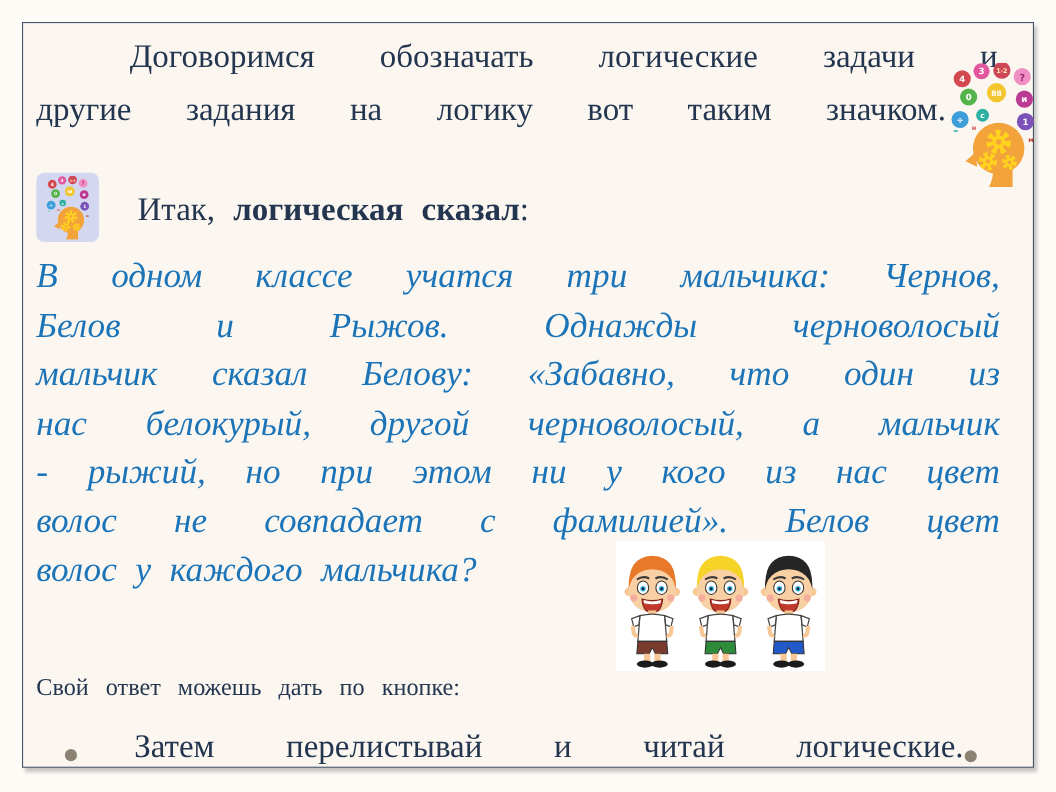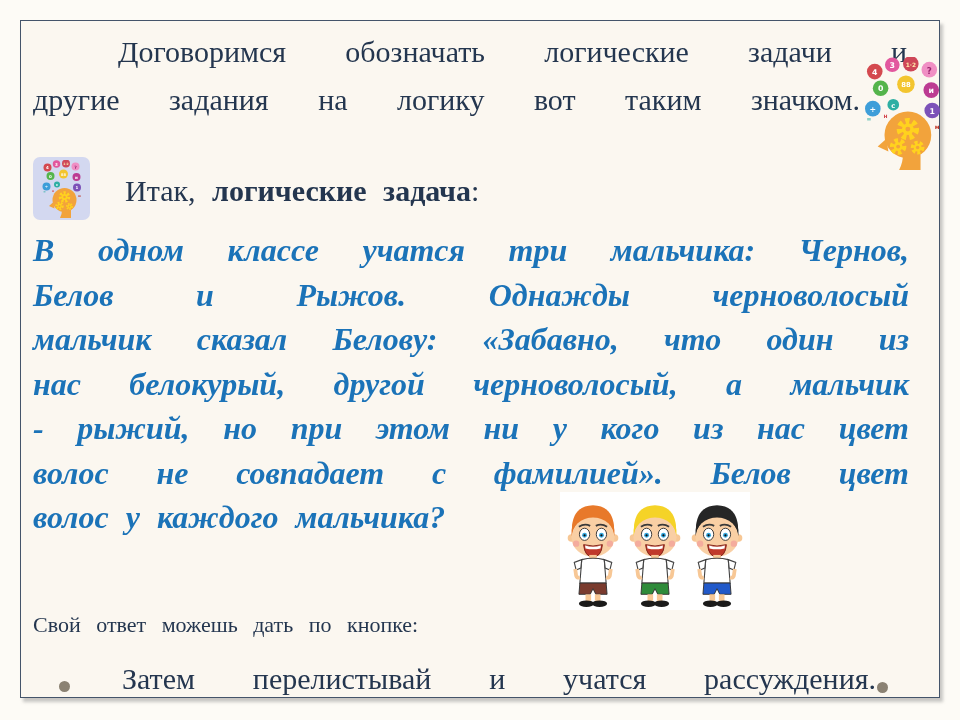--- a/index.html
+++ b/index.html
@@ -30,21 +30,21 @@
   .icon-small{
     position:absolute;left:33px;top:157px;width:57px;height:63px;
     background:#D3D8F0;border-radius:7px;
     display:flex;align-items:center;justify-content:center;
   }
   .icon-small svg{width:46px;height:58px;}
   .icon-large{position:absolute;left:864px;top:57px;width:78px;height:113px;}
   
   .problem{position:absolute;left:33px;top:228px;width:876px;
     font-size:32px;line-height:44.5px;
-    font-weight:bold;font-style:italic;color:#1B73B8;}
+    font-weight:normal;font-style:italic;color:#1B73B8;}
   .problem .last{text-align:center;text-align-last:left;word-spacing:9px;}
   
   .boys{
     position:absolute;left:560px;top:492px;width:190px;height:118px;
     background:#FFFFFF;
     display:flex;align-items:flex-end;justify-content:center;gap:2px;
   }
   .boys svg{width:60px;height:112px;}
   
   .footer1{position:absolute;left:33px;top:612px;
@@ -147,21 +147,21 @@
   <svg class="icon-large" viewBox="0 0 80 116">
     <use href="#brainSym"></use>
   </svg>
 
   <div class="icon-small">
     <svg viewBox="0 0 80 116">
         <use href="#brainSym"></use>
       </svg>
   </div>
 
-  <div class="task-intro"><span>Итак, </span><b>логические задача</b><span>:</span></div>
+  <div class="task-intro"><span>Итак, </span><b>логическая сказал</b><span>:</span></div>
 
   <div class="problem">
     <div class="jline">В одном классе учатся три мальчика: Чернов,</div>
     <div class="jline">Белов и Рыжов. Однажды черноволосый</div>
     <div class="jline">мальчик сказал Белову: «Забавно, что один из</div>
     <div class="jline">нас белокурый, другой черноволосый, а мальчик</div>
     <div class="jline">- рыжий, но при этом ни у кого из нас цвет</div>
     <div class="jline">волос не совпадает с фамилией». Белов цвет</div>
     <div class="last">волос у каждого мальчика?</div>
   </div>
@@ -172,17 +172,17 @@
       </svg>
     <svg viewBox="0 0 64 114" style="--hair: #F5D327; --shorts: #2E8B3A;">
         <use href="#boySym"></use>
       </svg>
     <svg viewBox="0 0 64 114" style="--hair: #262626; --shorts: #2159C9;">
         <use href="#boySym"></use>
       </svg>
   </div>
 
   <div class="footer1">Свой ответ можешь дать по кнопке:</div>
-  <div class="footer2">Затем перелистывай и учатся рассуждения.</div>
+  <div class="footer2">Затем перелистывай и читай логические.</div>
 
   <div class="dot dot-left"></div>
   <div class="dot dot-right"></div>
 </div>
 
 </body></html>

